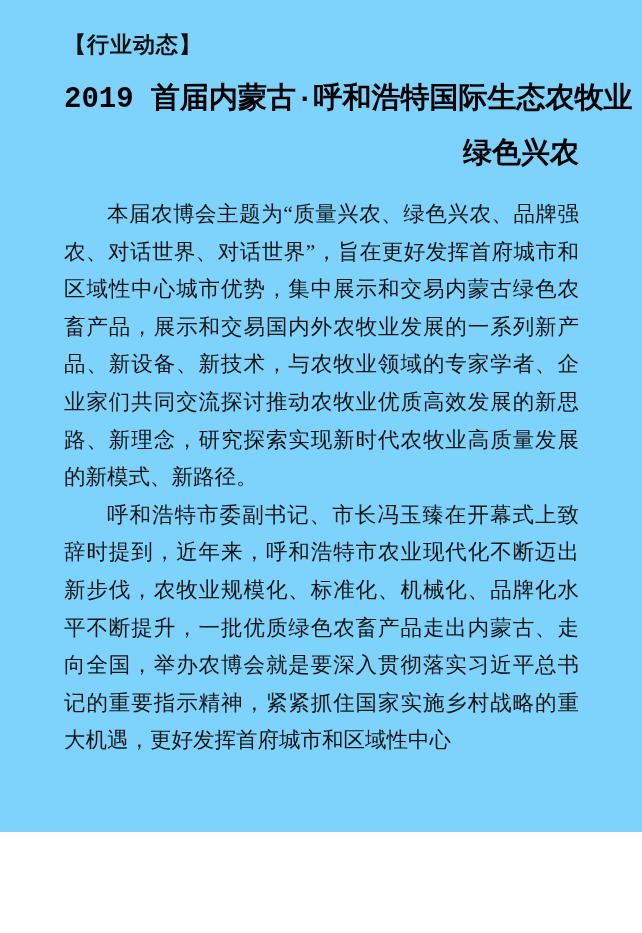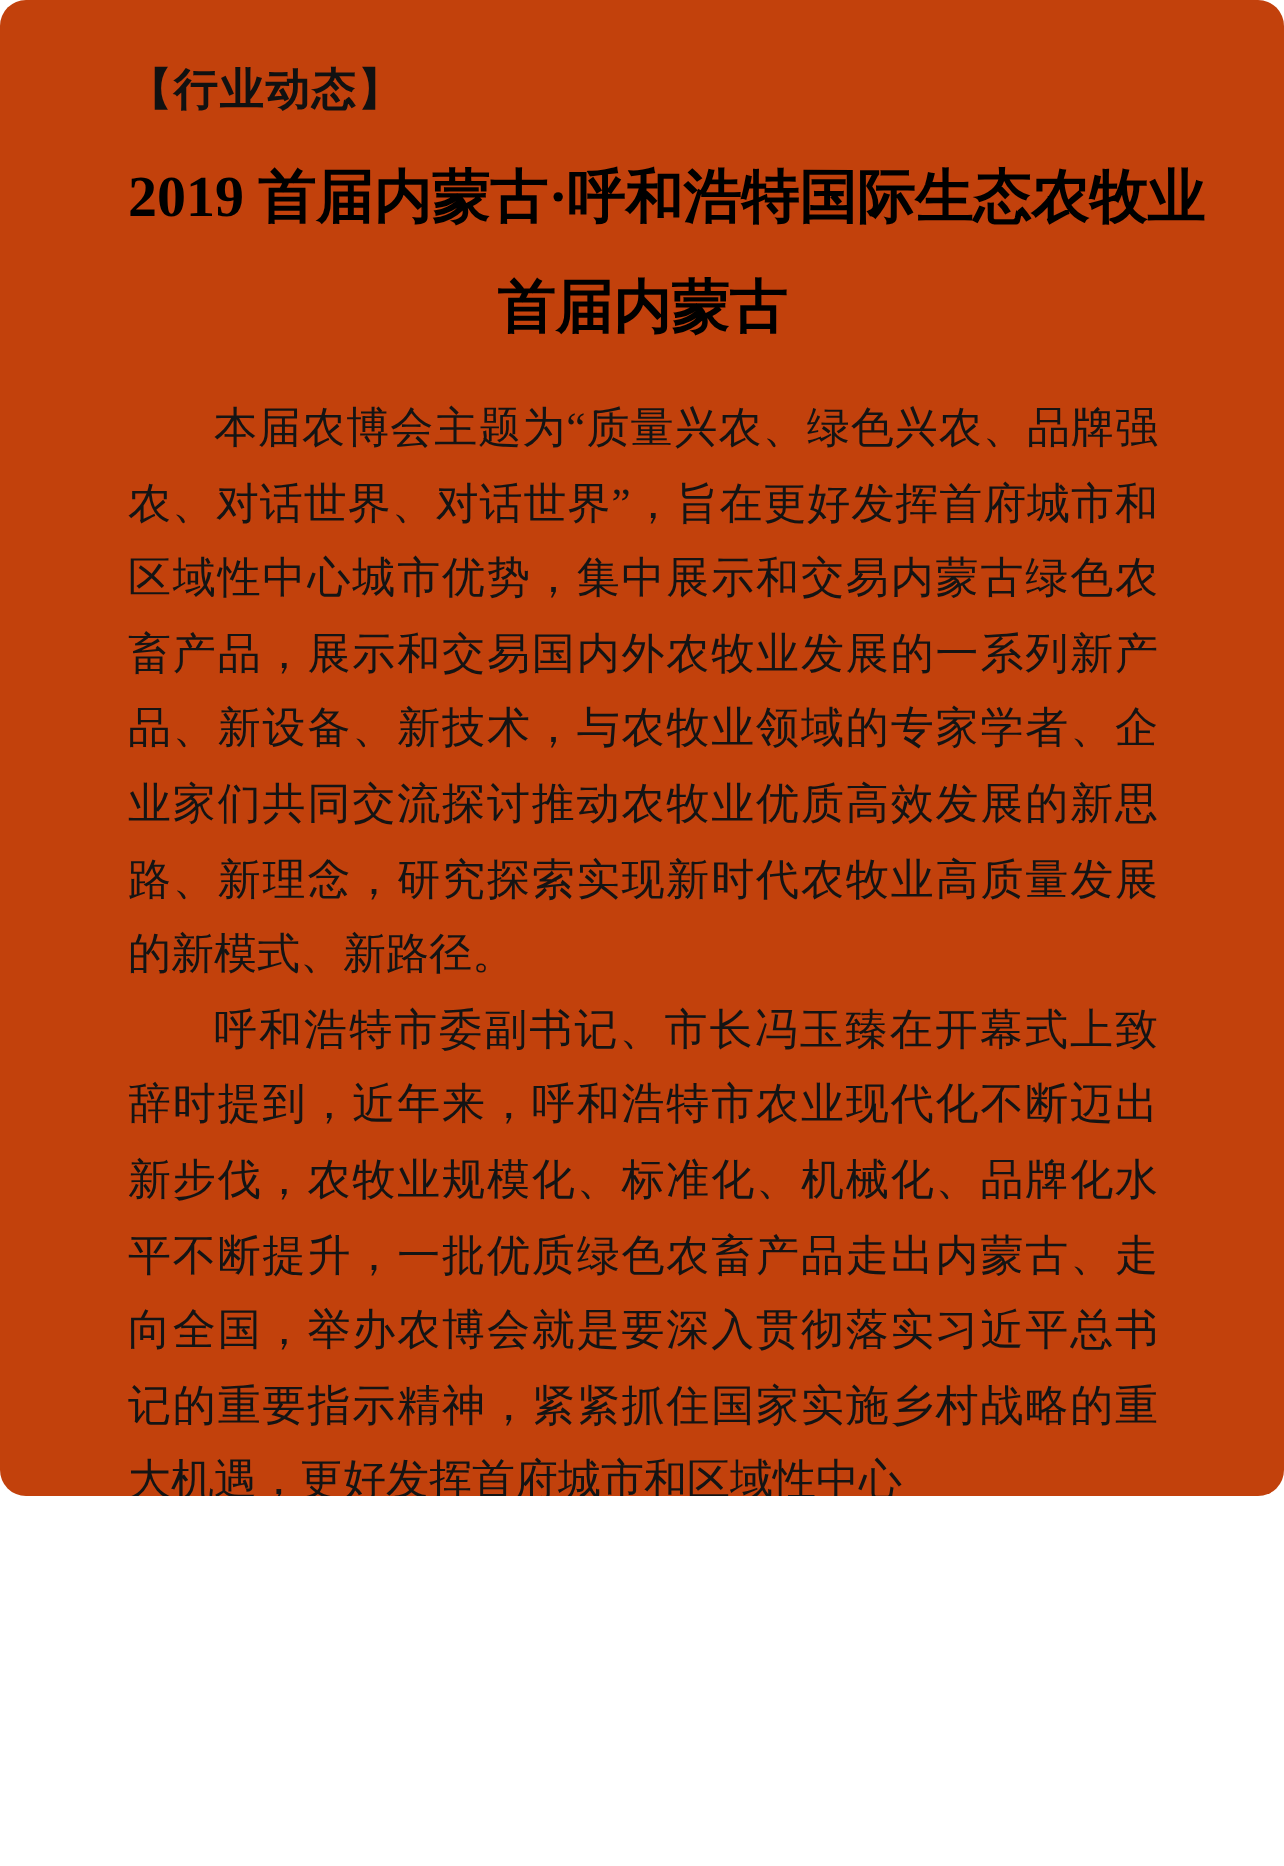--- a/index.html
+++ b/index.html
@@ -3,48 +3,47 @@
 <meta charset="utf-8">
 <style>
   html, body {
     margin: 0;
     padding: 0;
     background: #ffffff;
   }
   .page {
     position: relative;
     width: 642px;
-    height: 748px;
-    background: #c2410c;
+    height: 832px;
+    background: #7dd3fc;
     overflow: hidden;
     box-sizing: border-box;
     color: #1a1a1a;
-    border-radius: 13px;
   }
   .content {
     position: absolute;
     left: 64px;
     top: 30px;
     width: 515px;
   }
   .section-tag {
     font-family: "Liberation Sans", sans-serif;
     font-weight: bold;
     font-size: 22px;
     line-height: 30px;
     color: #111111;
     letter-spacing: 1px;
   }
   .doc-title {
     margin-top: 12px;
-    font-family: Liberation Serif, serif;
+    font-family: Liberation Mono, monospace;
     font-weight: bold;
     font-size: 29px;
     line-height: 55px;
-    text-align: center;
+    text-align: right;
     color: #000000;
   }
   .doc-title .title-line {
     display: block;
     white-space: nowrap;
   }
   .doc-body {
     margin-top: 14px;
     font-family: "Liberation Serif", serif;
     font-size: 21.5px;
@@ -71,21 +70,21 @@
 </style>
 </head>
 <body>
 
 <div class="page">
   <div class="content">
     <div class="section-tag">【行业动态】</div>
 
     <div class="doc-title">
       <span class="title-line">2019 首届内蒙古·呼和浩特国际生态农牧业</span>
-      <span class="title-line">首届内蒙古</span>
+      <span class="title-line">绿色兴农</span>
     </div>
 
     <div class="doc-body">
       <p>本届农博会主题为“质量兴农、绿色兴农、品牌强农、对话世界、对话世界”，旨在更好发挥首府城市和区域性中心城市优势，集中展示和交易内蒙古绿色农畜产品，展示和交易国内外农牧业发展的一系列新产品、新设备、新技术，与农牧业领域的专家学者、企业家们共同交流探讨推动农牧业优质高效发展的新思路、新理念，研究探索实现新时代农牧业高质量发展的新模式、新路径。</p>
       <p>呼和浩特市委副书记、市长冯玉臻在开幕式上致辞时提到，近年来，呼和浩特市农业现代化不断迈出新步伐，农牧业规模化、标准化、机械化、品牌化水平不断提升，一批优质绿色农畜产品走出内蒙古、走向全国，举办农博会就是要深入贯彻落实习近平总书记的重要指示精神，紧紧抓住国家实施乡村战略的重大机遇，更好发挥首府城市和区域性中心</p>
     </div>
   </div>
 
   <div class="page-number">- 2 -</div>
 </div>

